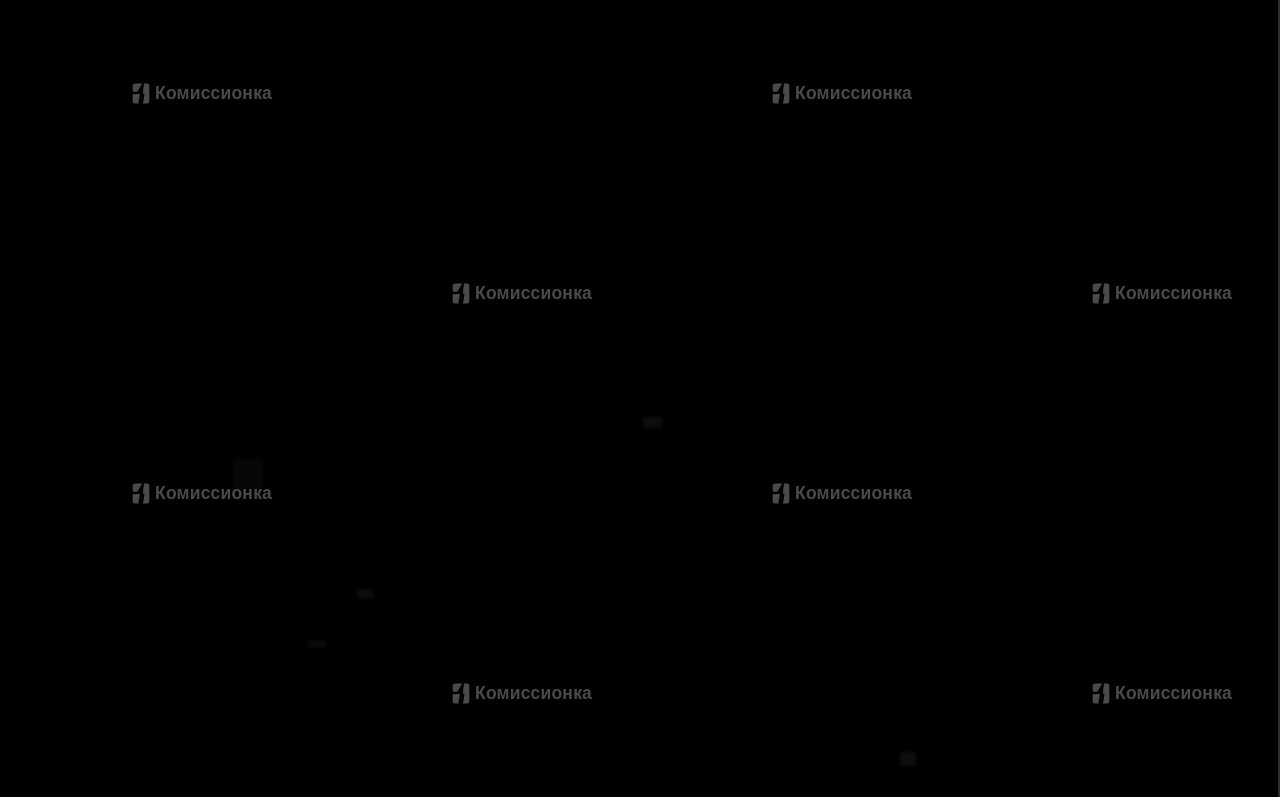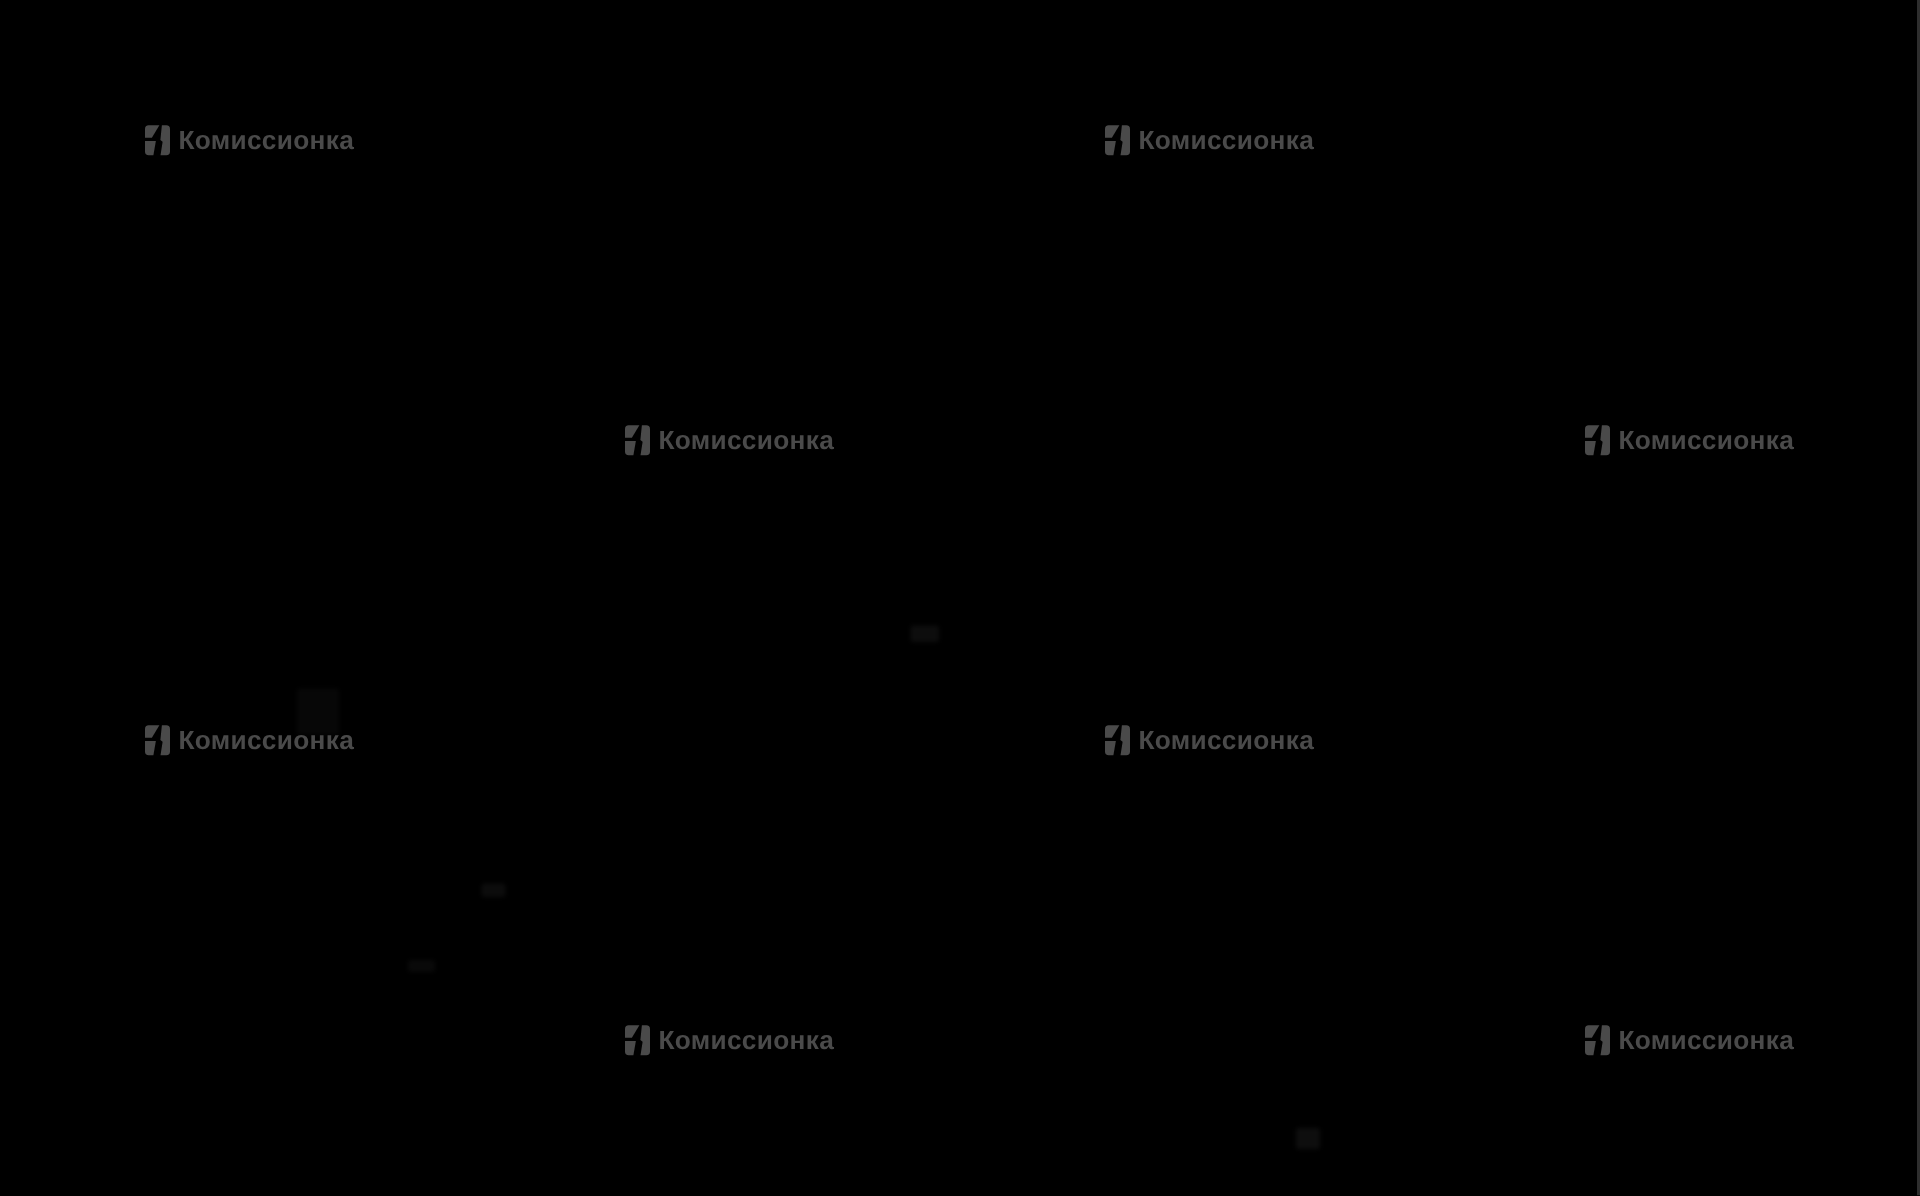--- a/index.html
+++ b/index.html
@@ -11,20 +11,21 @@
     height: 797px;
     background: #000;
     overflow: hidden;
     position: relative;
     font-family: "Liberation Sans", sans-serif;
   }
   .photo {
     position: absolute;
     inset: 0;
     background: #000;
+    margin-left: 36px;
   }
   
   .faint {
     position: absolute;
     border-radius: 2px;
     filter: blur(1.5px);
   }
   .faint.f1 { left: 607px; top: 417px; width: 19px; height: 11px; background: #0d0d0d; }
   .faint.f2 { left: 198px; top: 459px; width: 28px; height: 31px; background: #070707; }
   .faint.f3 { left: 321px; top: 589px; width: 16px; height: 9px;  background: #0c0c0c; }

